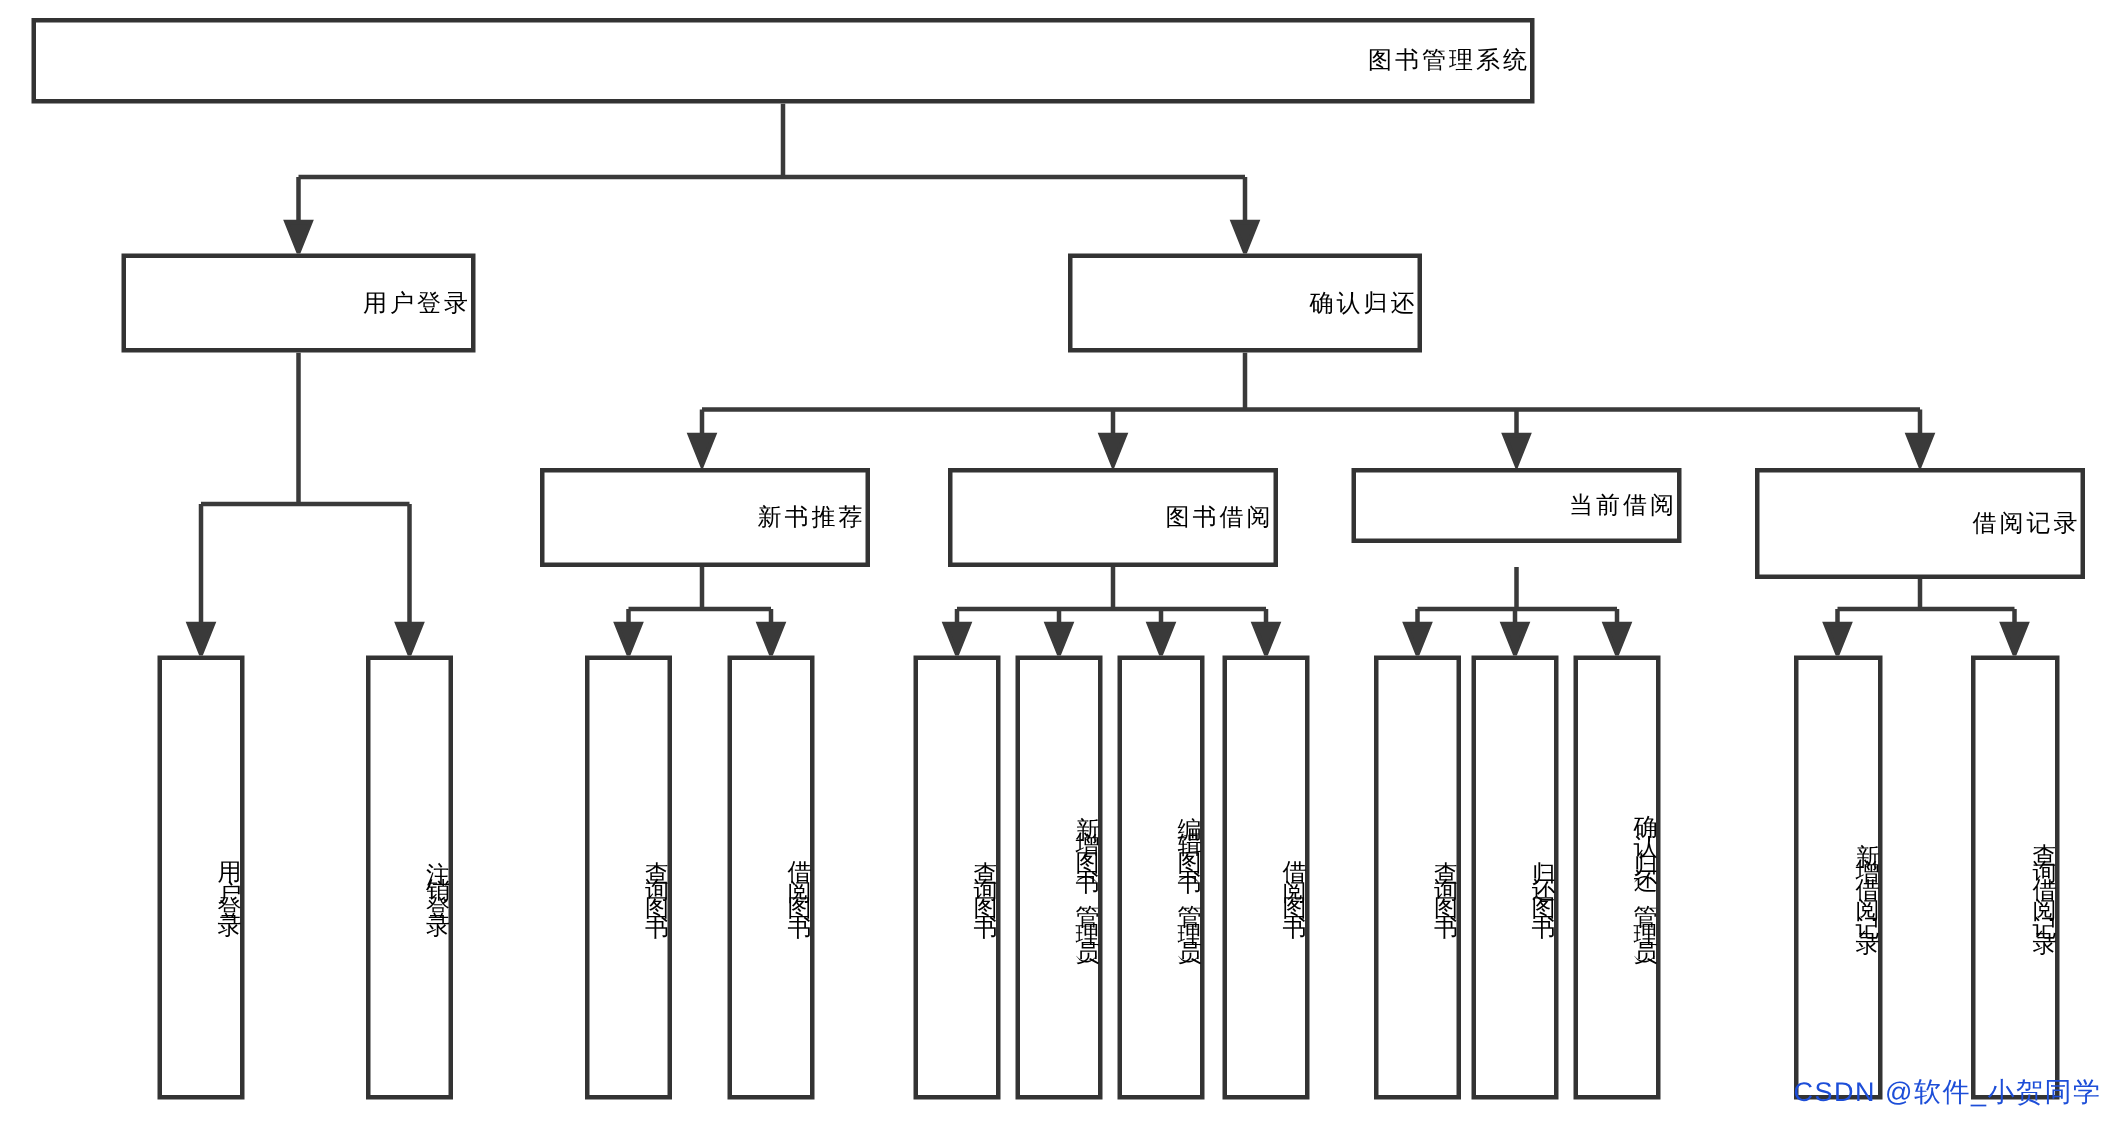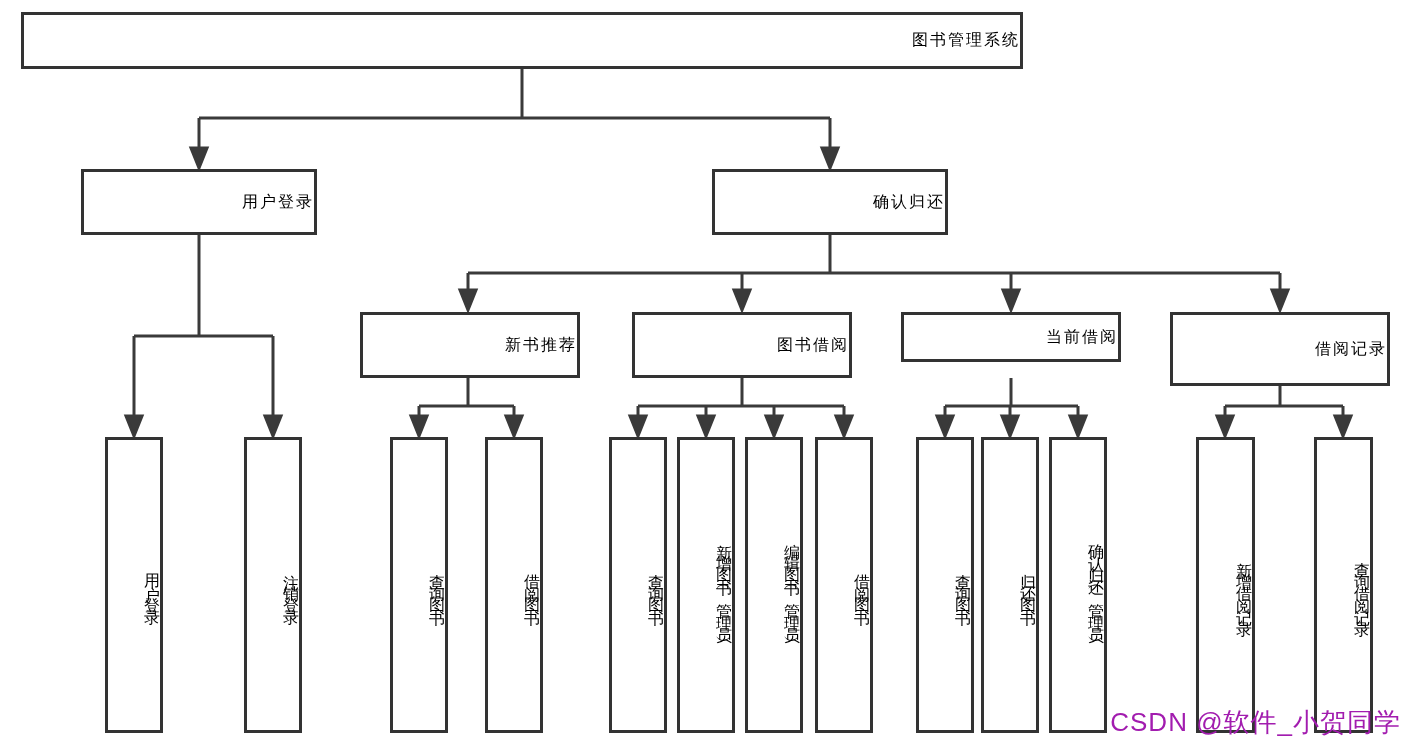--- a/index.html
+++ b/index.html
@@ -35,22 +35,22 @@
   .vnode .vtext {
     writing-mode: vertical-rl;
     text-orientation: mixed;
     letter-spacing: 12px;
     line-height: 1;
   }
   .watermark {
     position: absolute;
     right: 4px;
     bottom: 7px;
-    font-size: 26px;
-    color: #a21caf;
+    font-size: 18px;
+    color: #1d4ed8;
     letter-spacing: 1px;
     white-space: nowrap;
   }
 </style>
 </head>
 <body>
 
 <div class="stage">
 
   <svg class="wires" width="1405" height="747" viewBox="0 0 1405 747">

